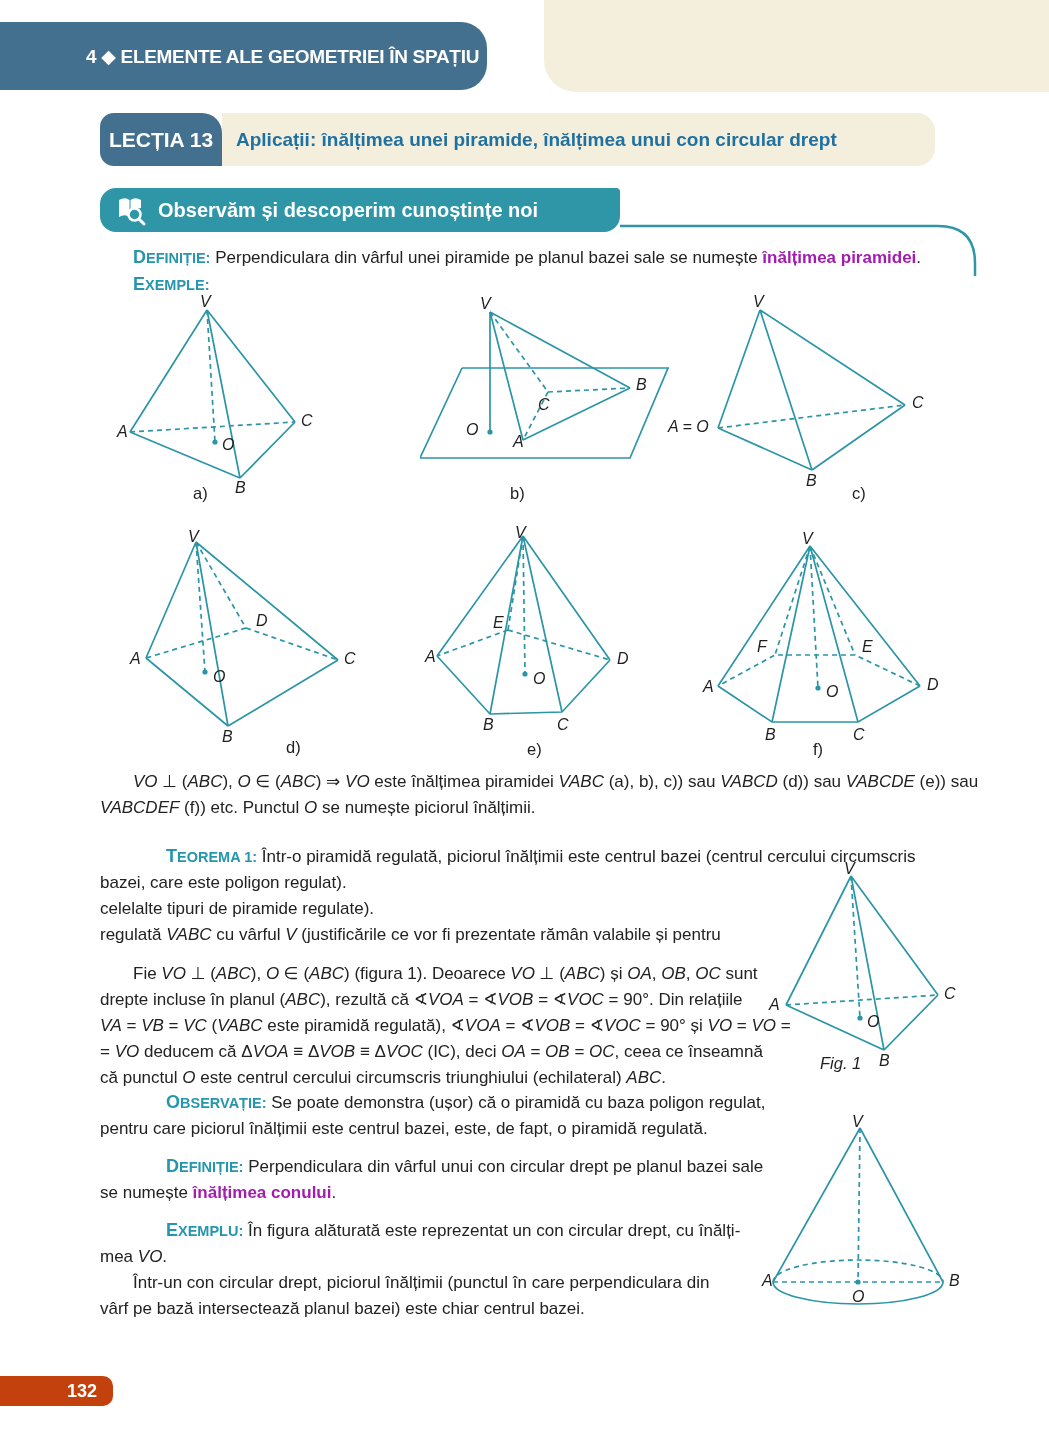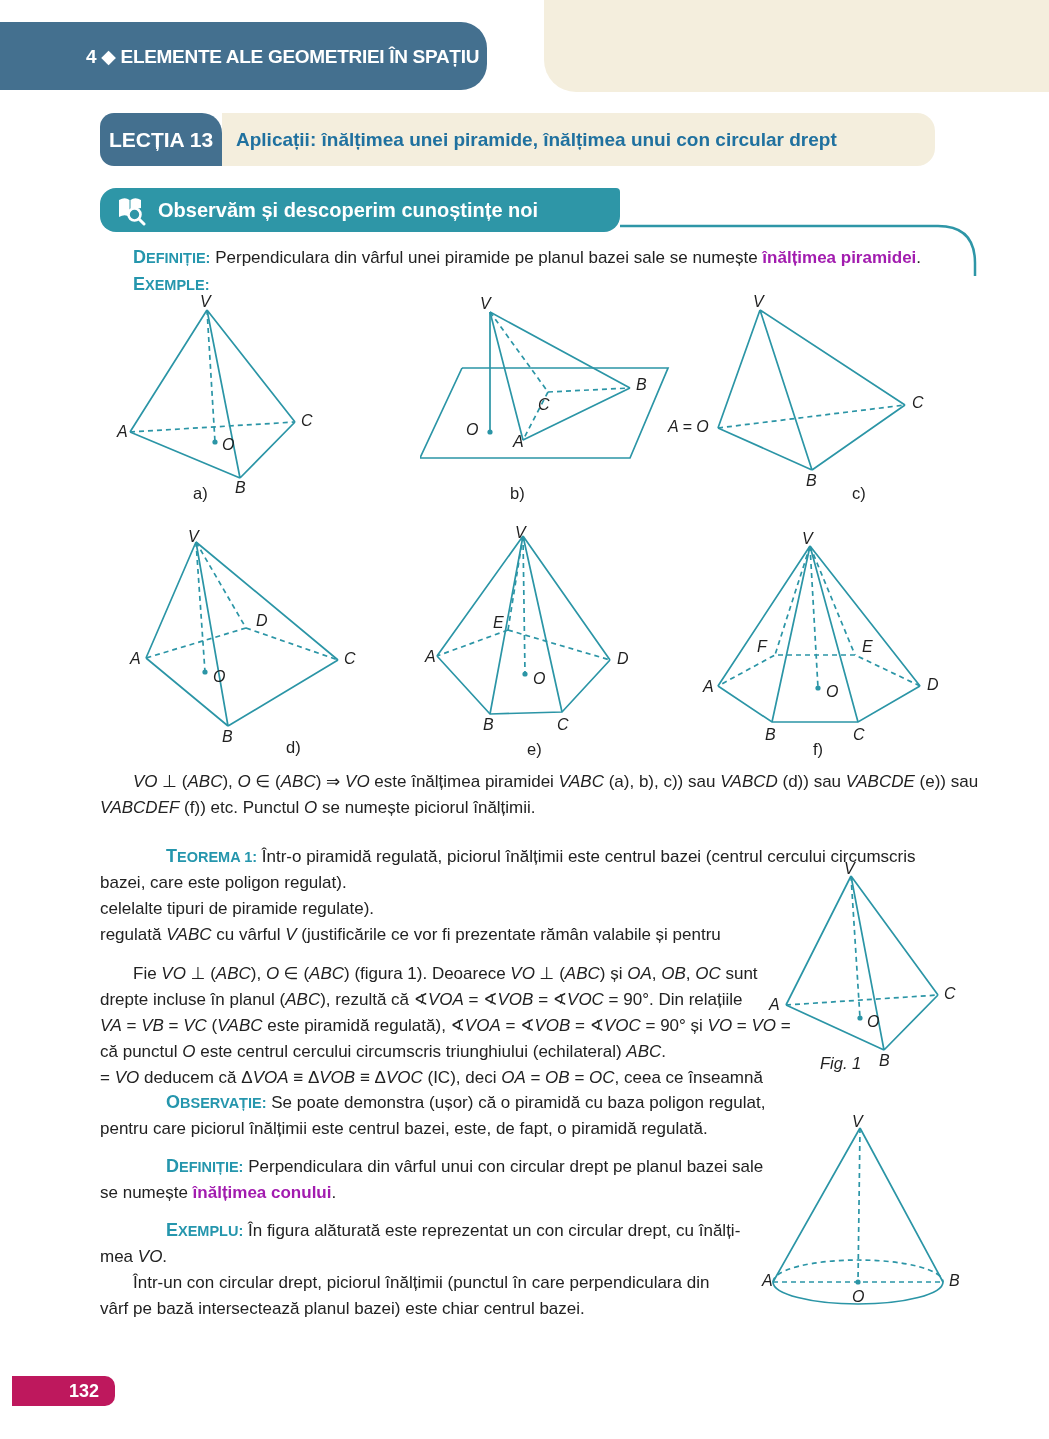--- a/index.html
+++ b/index.html
@@ -36,23 +36,23 @@
   .sch::first-letter{font-size:18px;}
   .dem{font-weight:700;font-style:italic;color:#2596ad;}
 
   
   .fig{position:absolute;}
   .fig svg{position:absolute;left:0;top:0;}
   .flabel{position:absolute;font-style:italic;font-size:16px;color:#1f1f1f;white-space:nowrap;}
   .fcap{position:absolute;font-size:16.5px;color:#1f1f1f;}
   .fcap.fig1cap{font-style:italic;}
 
-  .page-num{position:absolute;left:0;top:1376px;width:103px;height:30px;background:#be185d;
+  .page-num{position:absolute;left:0;top:1376px;width:113px;height:30px;background:#c2410c;
             border-radius:0 10px 10px 0;color:#fff;font-weight:700;font-size:18px;
-            display:flex;align-items:center;justify-content:flex-end;padding-right:16px;box-sizing:border-box;margin-left:12px;}
+            display:flex;align-items:center;justify-content:flex-end;padding-right:16px;box-sizing:border-box;}
 </style>
 </head>
 <body>
 
 <div id="page">
 
   <div class="cream-top"></div>
   <div class="chapter-band">
     <span>4 ◆ ELEMENTE ALE GEOMETRIEI ÎN SPAȚIU</span>
   </div>
@@ -88,22 +88,22 @@
       <div class="ln"><span>bazei, care este poligon regulat).</span></div>
     </div>
   <div class="para" style="left:100px;top:896px;width:670px;">
       <div class="ln"><span>celelalte tipuri de piramide regulate).</span></div>
       <div class="ln"><span>regulată </span><span class="it">VABC</span><span> cu vârful </span><span class="it">V</span><span> (justificările ce vor fi prezentate rămân valabile și pentru</span></div>
     </div>
   <div class="para" style="left:100px;top:961px;width:670px;">
       <div class="ln ind"><span>Fie </span><span class="it">VO</span><span> ⊥ (</span><span class="it">ABC</span><span>), </span><span class="it">O</span><span> ∈ (</span><span class="it">ABC</span><span>) (figura 1). Deoarece </span><span class="it">VO</span><span> ⊥ (</span><span class="it">ABC</span><span>) și </span><span class="it">OA</span><span>, </span><span class="it">OB</span><span>, </span><span class="it">OC</span><span> sunt</span></div>
       <div class="ln"><span>drepte incluse în planul (</span><span class="it">ABC</span><span>), rezultă că ∢</span><span class="it">VOA</span><span> = ∢</span><span class="it">VOB</span><span> = ∢</span><span class="it">VOC</span><span> = 90°. Din relațiile</span></div>
       <div class="ln"><span class="it">VA</span><span> = </span><span class="it">VB</span><span> = </span><span class="it">VC</span><span> (</span><span class="it">VABC</span><span> este piramidă regulată), ∢</span><span class="it">VOA</span><span> = ∢</span><span class="it">VOB</span><span> = ∢</span><span class="it">VOC</span><span> = 90° și </span><span class="it">VO</span><span> = </span><span class="it">VO</span><span> =</span></div>
+      <div class="ln"><span>= </span><span class="it">VO</span><span> deducem că Δ</span><span class="it">VOA</span><span> ≡ Δ</span><span class="it">VOB</span><span> ≡ Δ</span><span class="it">VOC</span><span> (IC), deci </span><span class="it">OA</span><span> = </span><span class="it">OB</span><span> = </span><span class="it">OC</span><span>, ceea ce înseamnă</span></div>
       <div class="ln"><span>că punctul </span><span class="it">O</span><span> este centrul cercului circumscris triunghiului (echilateral) </span><span class="it">ABC</span><span>.</span></div>
-      <div class="ln"><span>= </span><span class="it">VO</span><span> deducem că Δ</span><span class="it">VOA</span><span> ≡ Δ</span><span class="it">VOB</span><span> ≡ Δ</span><span class="it">VOC</span><span> (IC), deci </span><span class="it">OA</span><span> = </span><span class="it">OB</span><span> = </span><span class="it">OC</span><span>, ceea ce înseamnă</span></div>
     </div>
   <div class="para" style="left:100px;top:1089px;width:670px;">
       <div class="ln ind"><span class="sch">Observație:</span><span> Se poate demonstra (ușor) că o piramidă cu baza poligon regulat,</span></div>
       <div class="ln"><span>pentru care piciorul înălțimii este centrul bazei, este, de fapt, o piramidă regulată.</span></div>
     </div>
   <div class="para" style="left:100px;top:1153px;width:670px;">
       <div class="ln ind"><span class="sch">Definiție:</span><span> Perpendiculara din vârful unui con circular drept pe planul bazei sale</span></div>
       <div class="ln"><span>se numește </span><span class="acc">înălțimea conului</span><span>.</span></div>
     </div>
   <div class="para" style="left:100px;top:1217px;width:670px;">

